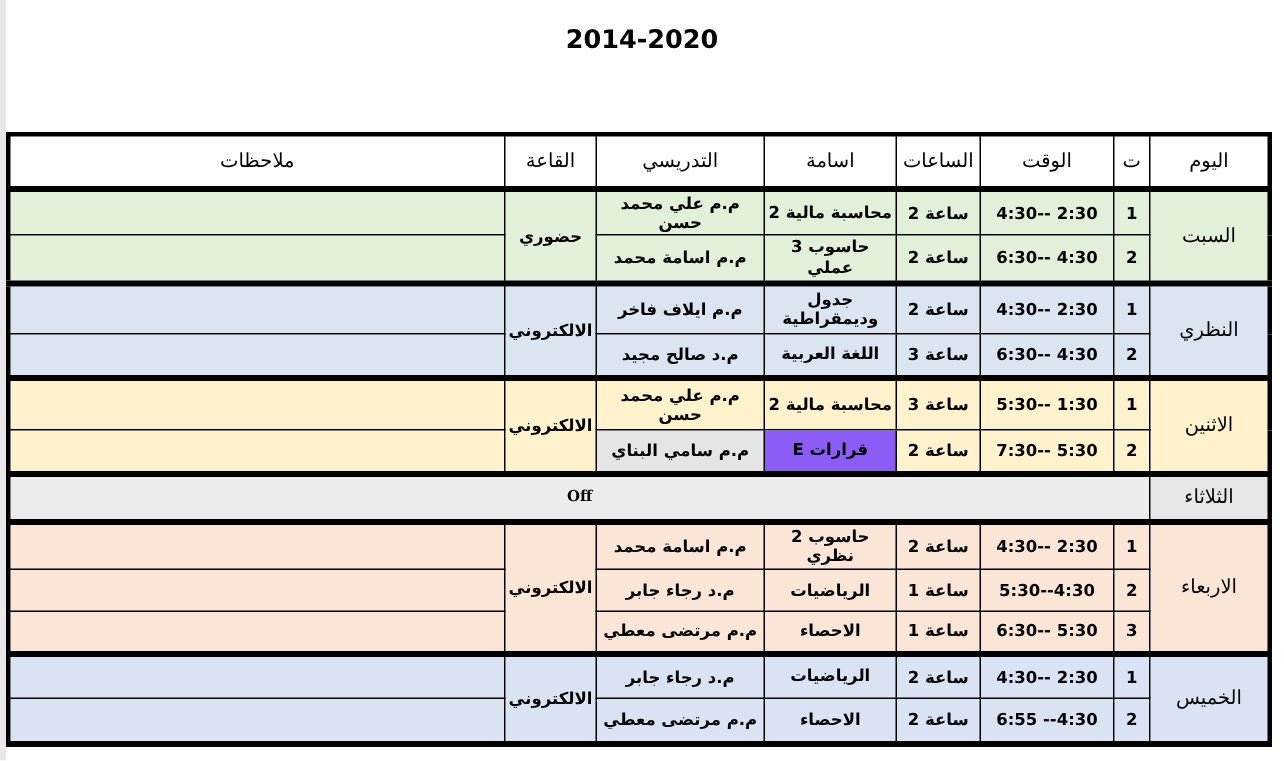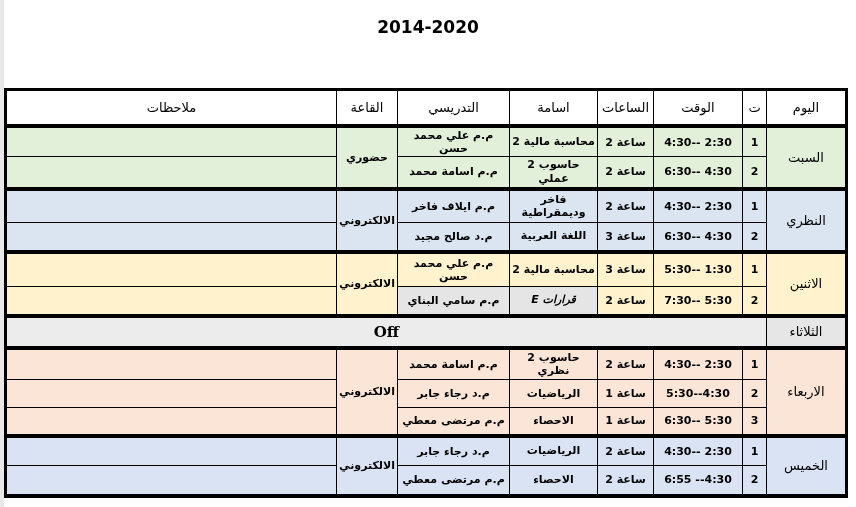--- a/index.html
+++ b/index.html
@@ -86,21 +86,21 @@
   td.teacher-cell, td.hall-cell, td.note-cell {
     font-size: 11px;
     font-weight: bold;
   }
   td.time-cell, td.hours-cell {
     direction: ltr;
     unicode-bidi: isolate;
   }
   td.subject-cell { line-height: 1.25; }
   td.off-cell {
-    font-size: 15px;
+    font-size: 10px;
     font-weight: bold;
     font-family: "DejaVu Serif", serif;
   }
   
   tbody tr { height: 29px; }
   tbody[data-day="0"] tr { height: 23px; }
   tbody[data-day="1"] tr:first-child { height: 34px; }
   tbody[data-day="2"] tr:first-child { height: 35px; }
   tbody[data-day="3"] tr { height: 32px; }
   tbody[data-day="4"] tr { height: 28px; }
@@ -148,32 +148,32 @@
           <td class="hours-cell" style="background: rgb(226, 239, 217);">2 ساعة</td>
           <td class="subject-cell" style="background: rgb(226, 239, 217);">محاسبة مالية 2</td>
           <td class="teacher-cell" style="background: rgb(226, 239, 217);">م.م علي محمد حسن</td>
           <td class="hall-cell" rowspan="2" style="background: rgb(226, 239, 217);">حضوري</td>
           <td class="note-cell" style="background: rgb(226, 239, 217);"></td>
         </tr>
         <tr>
           <td class="num-cell" style="background: rgb(226, 239, 217);">2</td>
           <td class="time-cell" style="background: rgb(226, 239, 217);">6:30-- 4:30</td>
           <td class="hours-cell" style="background: rgb(226, 239, 217);">2 ساعة</td>
-          <td class="subject-cell" style="background: rgb(226, 239, 217);">حاسوب 2 عملي</td>
+          <td class="subject-cell" style="background: rgb(226, 239, 217);">حاسوب 3 عملي</td>
           <td class="teacher-cell" style="background: rgb(226, 239, 217);">م.م اسامة محمد</td>
           <td class="note-cell" style="background: rgb(226, 239, 217);"></td>
         </tr>
       </tbody>
       <tbody data-day="1">
         <tr>
           <td class="day-cell" rowspan="2" style="background: rgb(219, 229, 241);">النظري</td>
           <td class="num-cell" style="background: rgb(219, 229, 241);">1</td>
           <td class="time-cell" style="background: rgb(219, 229, 241);">4:30-- 2:30</td>
           <td class="hours-cell" style="background: rgb(219, 229, 241);">2 ساعة</td>
-          <td class="subject-cell" style="background: rgb(219, 229, 241);">فاخر وديمقراطية</td>
+          <td class="subject-cell" style="background: rgb(219, 229, 241);">جدول وديمقراطية</td>
           <td class="teacher-cell" style="background: rgb(219, 229, 241);">م.م ايلاف فاخر</td>
           <td class="hall-cell" rowspan="2" style="background: rgb(219, 229, 241);">الالكتروني</td>
           <td class="note-cell" style="background: rgb(219, 229, 241);"></td>
         </tr>
         <tr>
           <td class="num-cell" style="background: rgb(219, 229, 241);">2</td>
           <td class="time-cell" style="background: rgb(219, 229, 241);">6:30-- 4:30</td>
           <td class="hours-cell" style="background: rgb(219, 229, 241);">3 ساعة</td>
           <td class="subject-cell" style="background: rgb(219, 229, 241);">اللغة العربية</td>
           <td class="teacher-cell" style="background: rgb(219, 229, 241);">م.د صالح مجيد</td>
@@ -188,21 +188,21 @@
           <td class="hours-cell" style="background: rgb(255, 242, 204);">3 ساعة</td>
           <td class="subject-cell" style="background: rgb(255, 242, 204);">محاسبة مالية 2</td>
           <td class="teacher-cell" style="background: rgb(255, 242, 204);">م.م علي محمد حسن</td>
           <td class="hall-cell" rowspan="2" style="background: rgb(255, 242, 204);">الالكتروني</td>
           <td class="note-cell" style="background: rgb(255, 242, 204);"></td>
         </tr>
         <tr>
           <td class="num-cell" style="background: rgb(255, 242, 204);">2</td>
           <td class="time-cell" style="background: rgb(255, 242, 204);">7:30-- 5:30</td>
           <td class="hours-cell" style="background: rgb(255, 242, 204);">2 ساعة</td>
-          <td class="subject-cell" style="background: #e5e5e5; font-style: italic;">قرارات E</td>
+          <td class="subject-cell" style="background: #8b5cf6;">قرارات E</td>
           <td class="teacher-cell" style="background: #e5e5e5;">م.م سامي البناي</td>
           <td class="note-cell" style="background: rgb(255, 242, 204);"></td>
         </tr>
       </tbody>
       <tbody data-day="3">
         <tr>
           <td class="day-cell" style="background: rgb(231, 230, 230);">الثلاثاء</td>
           <td class="off-cell" colspan="7" style="background: rgb(236, 236, 236);">Off</td>
         </tr>
       </tbody>

